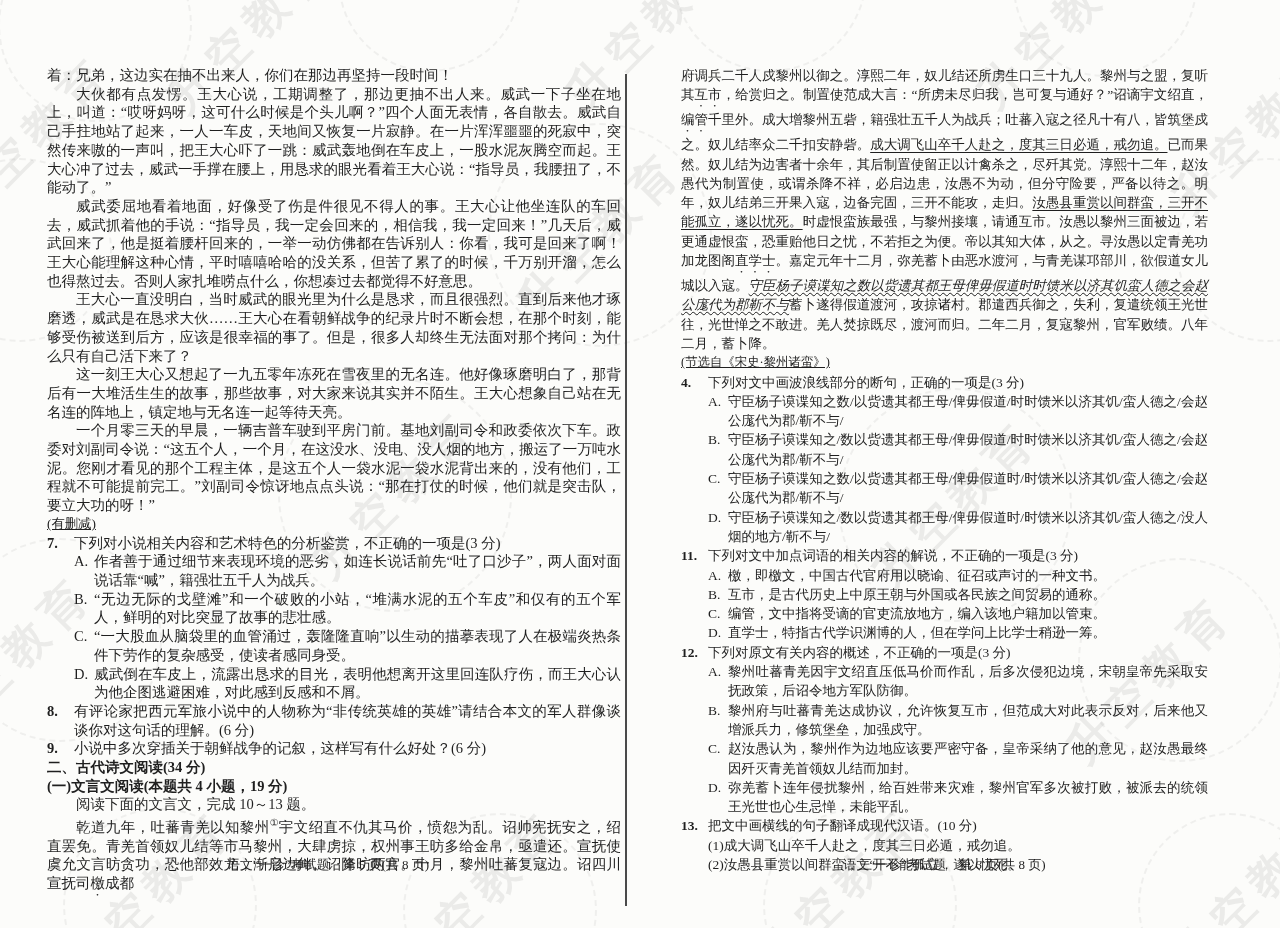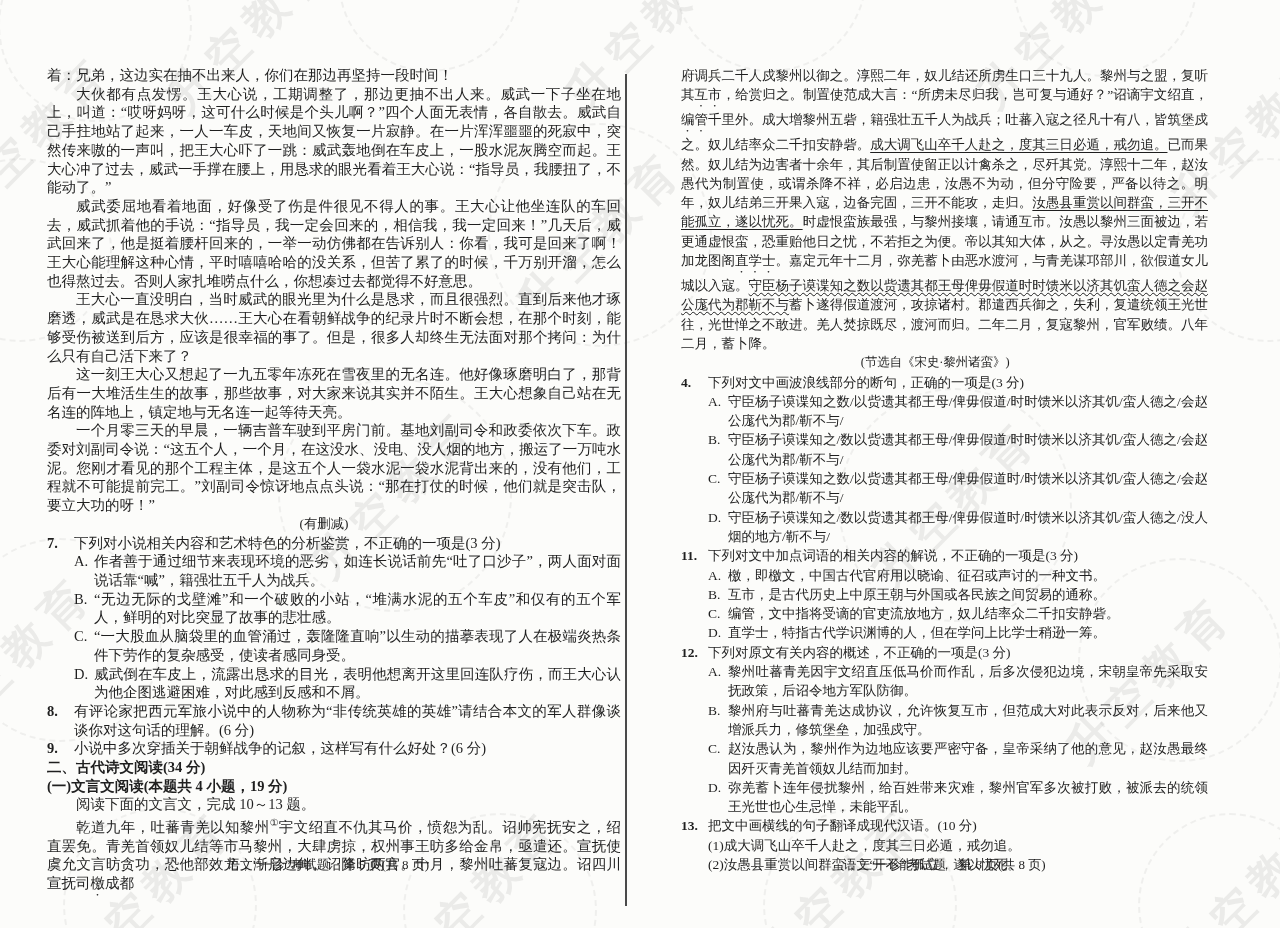--- a/index.html
+++ b/index.html
@@ -21,38 +21,38 @@
     position:absolute;border:2px dashed rgba(80,80,80,0.07);
     border-radius:50%;transform:translate(-50%,-50%);
   }
   
   .divider{position:absolute;left:625px;top:74px;width:2px;height:832px;background:#4a4a4a;}
   .col{position:absolute;top:66px;text-align:justify;}
   #col-left{left:47px;width:574px;font-size:14.5px;line-height:18.7px;}
   #col-right{left:681px;width:527px;font-size:13.5px;line-height:19.3px;}
   p{margin:0;text-indent:2em;}
   p.noindent{text-indent:0;}
-  .attr{text-align:center;text-indent:0;padding-right:1.5em;font-size:0.92em;}
+  .attr{text-align:left;text-indent:0;padding-right:1.5em;font-size:0.92em;text-decoration:underline;}
   .note{font-size:0.93em;text-indent:1em;}
   .sec-head{font-weight:bold;text-indent:0;}
   .instruction{text-indent:2em;}
   
   .q{position:relative;padding-left:27px;}
   .qnum{position:absolute;left:0;top:0;width:25px;font-weight:bold;}
   .qstem{display:block;}
   .opt{position:relative;padding-left:20px;}
   .onum{position:absolute;left:0;top:0;}
   .subitem{text-indent:0;}
   
   .seg-dots{
     -webkit-text-emphasis:filled dot;-webkit-text-emphasis-position:under left;
     text-emphasis:filled dot;text-emphasis-position:under left;
   }
   .seg-ul{text-decoration:underline;text-underline-offset:3px;text-decoration-thickness:1px;}
-  .seg-wavy{text-decoration:underline wavy;text-underline-offset:2px;text-decoration-thickness:1px;}
+  .seg-wavy{text-decoration:underline wavy;text-underline-offset:2px;text-decoration-thickness:1px;font-style:italic;}
   .seg-sup{font-size:0.68em;vertical-align:super;}
   
   .footer{position:absolute;top:856px;font-size:13px;text-align:center;}
   #footer-left{left:41px;width:574px;}
   #footer-right{left:681px;width:527px;}
 </style>
 </head>
 <body>
 
 <div id="wm-layer">
@@ -137,21 +137,21 @@
     <div class="opt"><span class="onum">B.</span><span>守臣杨子谟谍知之/数以赀遗其都王母/俾毋假道/时时馈米以济其饥/蛮人德之/会赵公庬代为郡/靳不与/</span></div>
     <div class="opt"><span class="onum">C.</span><span>守臣杨子谟谍知之数/以赀遗其都王母/俾毋假道时/时馈米以济其饥/蛮人德之/会赵公庬代为郡/靳不与/</span></div>
     <div class="opt"><span class="onum">D.</span><span>守臣杨子谟谍知之/数以赀遗其都王母/俾毋假道时/时馈米以济其饥/蛮人德之/没人烟的地方/靳不与/</span></div>
   </div>
 
   <div class="q">
     <span class="qnum">11.</span>
     <span class="qstem">下列对文中加点词语的相关内容的解说，不正确的一项是(3 分)</span>
     <div class="opt"><span class="onum">A.</span><span>檄，即檄文，中国古代官府用以晓谕、征召或声讨的一种文书。</span></div>
     <div class="opt"><span class="onum">B.</span><span>互市，是古代历史上中原王朝与外国或各民族之间贸易的通称。</span></div>
-    <div class="opt"><span class="onum">C.</span><span>编管，文中指将受谪的官吏流放地方，奴儿结率众二千扣安静砦。</span></div>
+    <div class="opt"><span class="onum">C.</span><span>编管，文中指将受谪的官吏流放地方，编入该地户籍加以管束。</span></div>
     <div class="opt"><span class="onum">D.</span><span>直学士，特指古代学识渊博的人，但在学问上比学士稍逊一筹。</span></div>
   </div>
 
   <div class="q">
     <span class="qnum">12.</span>
     <span class="qstem">下列对原文有关内容的概述，不正确的一项是(3 分)</span>
     <div class="opt"><span class="onum">A.</span><span>黎州吐蕃青羌因宇文绍直压低马价而作乱，后多次侵犯边境，宋朝皇帝先采取安抚政策，后诏令地方军队防御。</span></div>
     <div class="opt"><span class="onum">B.</span><span>黎州府与吐蕃青羌达成协议，允许恢复互市，但范成大对此表示反对，后来他又增派兵力，修筑堡垒，加强戍守。</span></div>
     <div class="opt"><span class="onum">C.</span><span>赵汝愚认为，黎州作为边地应该要严密守备，皇帝采纳了他的意见，赵汝愚最终因歼灭青羌首领奴儿结而加封。</span></div>
     <div class="opt"><span class="onum">D.</span><span>弥羌蓄卜连年侵扰黎州，给百姓带来灾难，黎州官军多次被打败，被派去的统领王光世也心生忌惮，未能平乱。</span></div>

